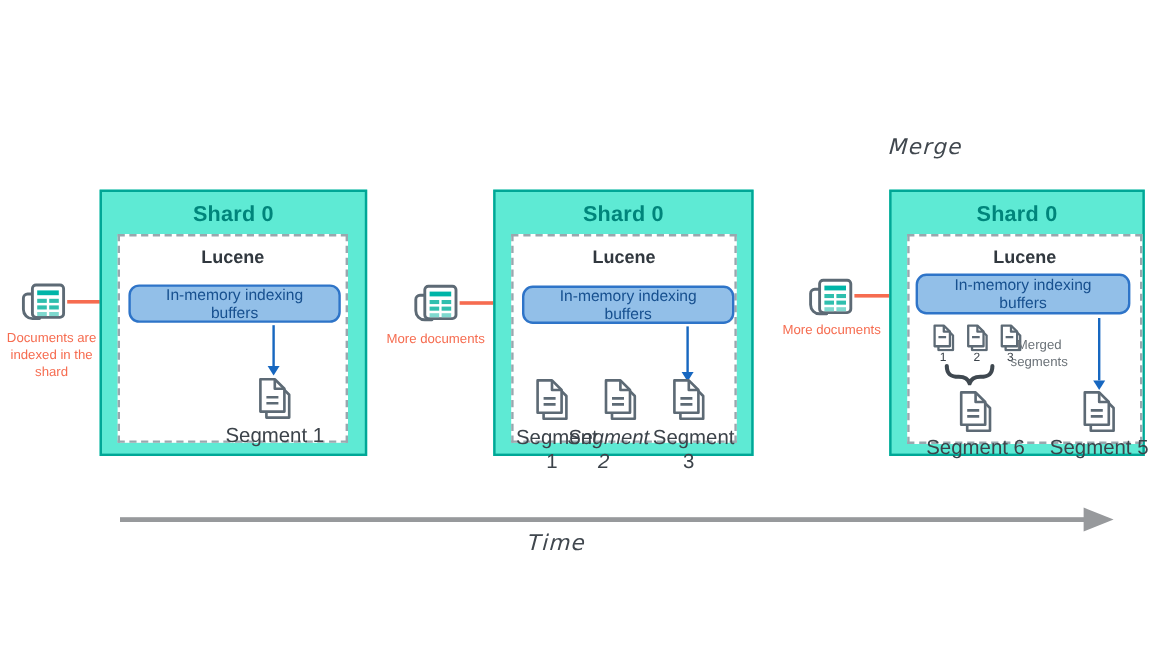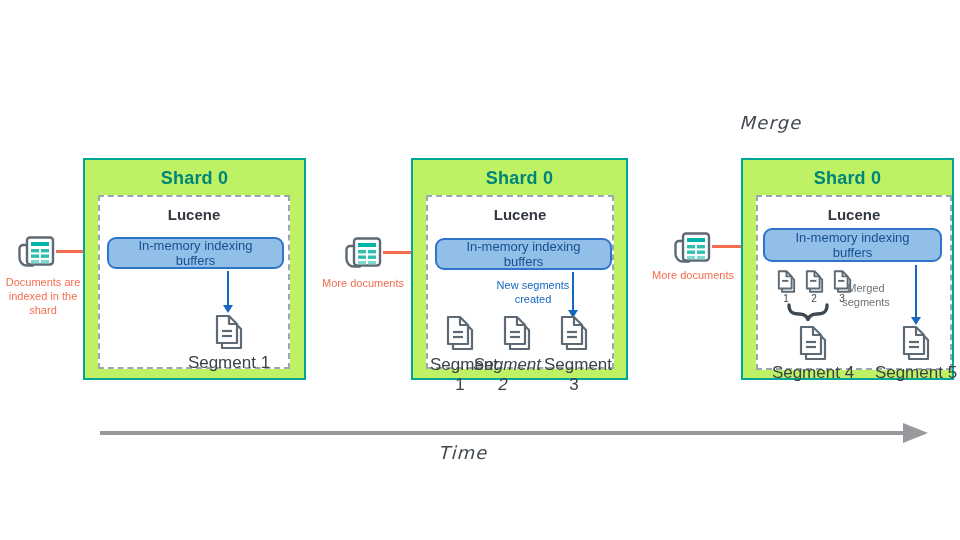--- a/index.html
+++ b/index.html
@@ -1,20 +1,20 @@
 <!DOCTYPE html>
 <html><head>
 <meta charset="utf-8">
 <style>
   html,body{margin:0;padding:0;background:#fff;}
   #canvas{position:relative;width:960px;height:540px;background:#ffffff;overflow:hidden;
           font-family:"Liberation Sans",sans-serif;}
 
   
-  .panel{position:absolute;top:158px;height:222px;background:#bef264;
+  .panel{position:absolute;top:158px;height:222px;background:#5eead4;
          border:2px solid #00a796;box-sizing:border-box;}
   .panel-title{position:absolute;top:8px;left:0;right:0;text-align:center;
                font-size:18px;font-weight:bold;color:#00857b;letter-spacing:.2px;}
   .lucene-box{position:absolute;left:13px;top:35px;background:#ffffff;
               border:2px dashed #9aa7ae;box-sizing:border-box;}
   .lucene-title{position:absolute;top:9px;left:0;right:0;text-align:center;
                 font-size:15px;font-weight:bold;color:#31383f;}
   .buffer-box{position:absolute;background:#92bfe8;border:2px solid #2e74c8;border-radius:9px;
               box-sizing:border-box;color:#17508f;font-size:13px;line-height:1.18;
               text-align:center;white-space:pre-line;display:flex;align-items:center;justify-content:center;}
@@ -122,22 +122,20 @@
       <div class="seg-label" style="left:79px;top:156px;width:100px;">Segment 1</div>
     </div>
   </div>
 
   <div class="panel" style="left:411px;width:217px;">
     <div class="panel-title">Shard 0</div>
     <div class="lucene-box" style="width:188px;height:174px;">
       <div class="lucene-title">Lucene</div>
       <div class="buffer-box" style="left:7px;top:41px;width:177px;height:32px;">In-memory indexing
 buffers</div>
-      <div class="note" style="left:40px;top:82px;width:130px;">New segments
-created</div>
       <div class="varrow" style="left:144px;top:75px;height:38px;"></div>
       <span class="icon" style="left:16px;top:118px;">
         <svg width="32" height="36" viewBox="0 0 32 36">
           <path d="M9 7 H20 L28 15 V34 H9 Z" fill="#fff" stroke="#5d6a75" stroke-width="2.2" stroke-linejoin="round"></path>
           <path d="M4 2 H16 L24 10 V29 H4 Z" fill="#fff" stroke="#5d6a75" stroke-width="2.2" stroke-linejoin="round"></path>
           <path d="M16 2 V10 H24" fill="none" stroke="#5d6a75" stroke-width="2.2" stroke-linejoin="round"></path>
           <line x1="9" y1="17" x2="19" y2="17" stroke="#5d6a75" stroke-width="2.2"></line>
           <line x1="9" y1="22" x2="19" y2="22" stroke="#5d6a75" stroke-width="2.2"></line>
         </svg>
       </span>
@@ -210,21 +208,21 @@
 
       <span class="icon" style="left:39px;top:128px;">
         <svg width="32" height="36" viewBox="0 0 32 36">
           <path d="M9 7 H20 L28 15 V34 H9 Z" fill="#fff" stroke="#5d6a75" stroke-width="2.2" stroke-linejoin="round"></path>
           <path d="M4 2 H16 L24 10 V29 H4 Z" fill="#fff" stroke="#5d6a75" stroke-width="2.2" stroke-linejoin="round"></path>
           <path d="M16 2 V10 H24" fill="none" stroke="#5d6a75" stroke-width="2.2" stroke-linejoin="round"></path>
           <line x1="9" y1="17" x2="19" y2="17" stroke="#5d6a75" stroke-width="2.2"></line>
           <line x1="9" y1="22" x2="19" y2="22" stroke="#5d6a75" stroke-width="2.2"></line>
         </svg>
       </span>
-      <div class="seg-label" style="left:5px;top:166px;width:100px;">Segment 4</div>
+      <div class="seg-label" style="left:5px;top:166px;width:100px;">Segment 6</div>
 
       <div class="varrow" style="left:157px;top:68px;height:52px;"></div>
       <span class="icon" style="left:142px;top:128px;">
         <svg width="32" height="36" viewBox="0 0 32 36">
           <path d="M9 7 H20 L28 15 V34 H9 Z" fill="#fff" stroke="#5d6a75" stroke-width="2.2" stroke-linejoin="round"></path>
           <path d="M4 2 H16 L24 10 V29 H4 Z" fill="#fff" stroke="#5d6a75" stroke-width="2.2" stroke-linejoin="round"></path>
           <path d="M16 2 V10 H24" fill="none" stroke="#5d6a75" stroke-width="2.2" stroke-linejoin="round"></path>
           <line x1="9" y1="17" x2="19" y2="17" stroke="#5d6a75" stroke-width="2.2"></line>
           <line x1="9" y1="22" x2="19" y2="22" stroke="#5d6a75" stroke-width="2.2"></line>
         </svg>

